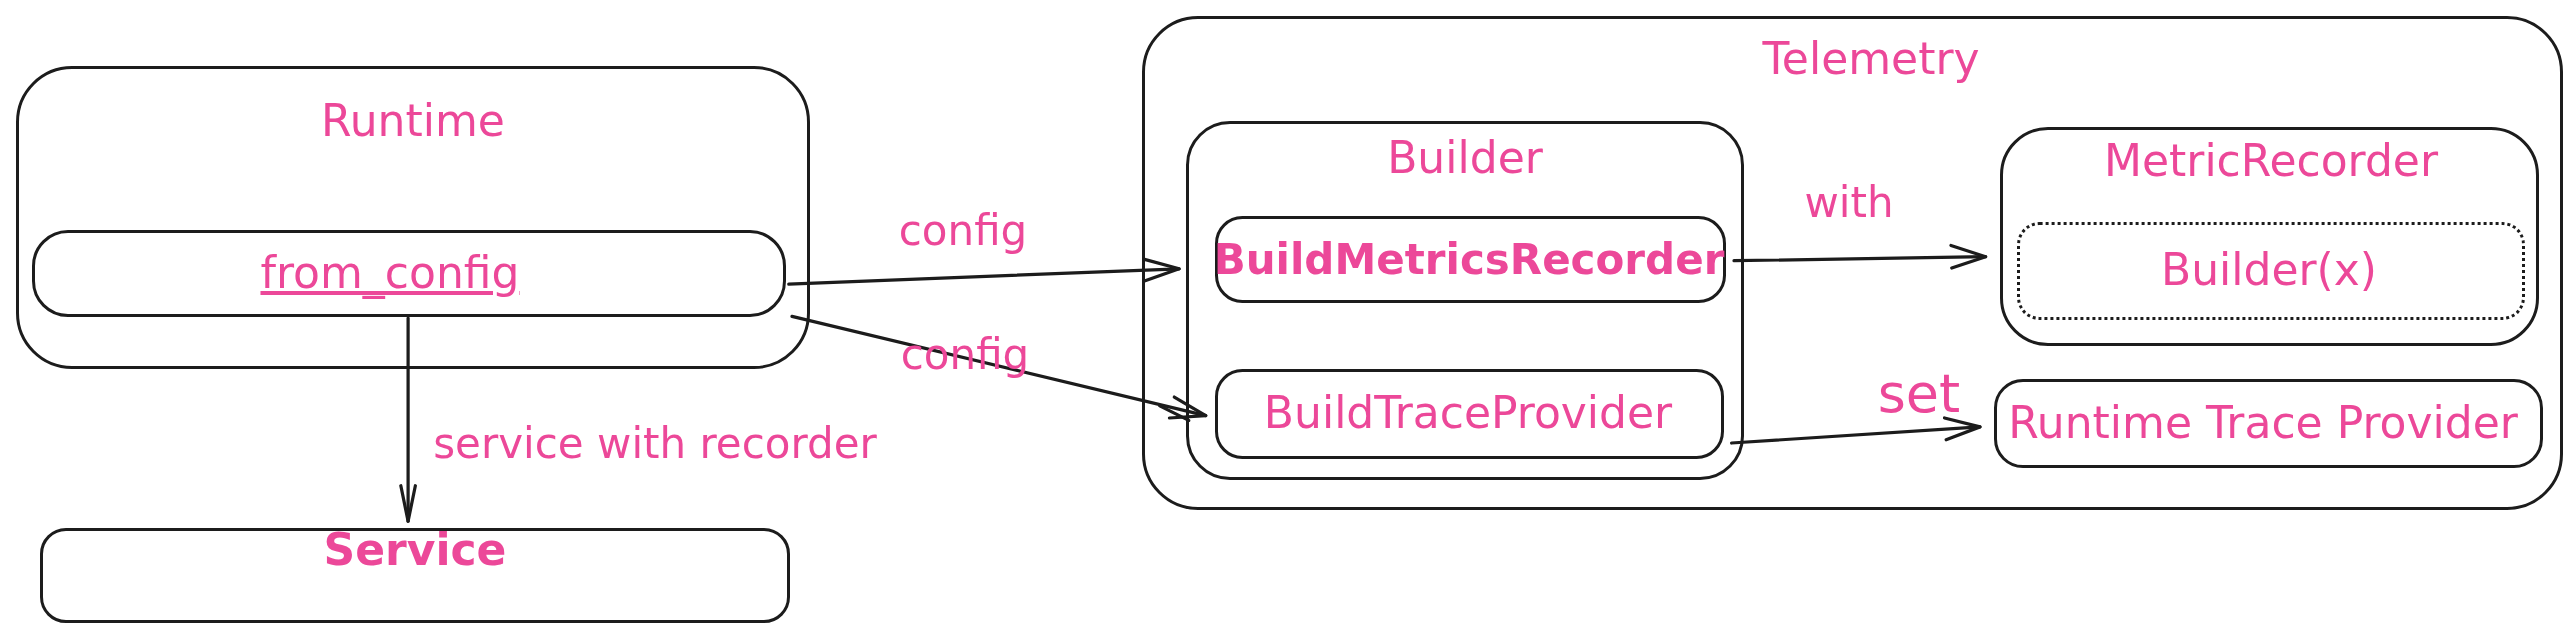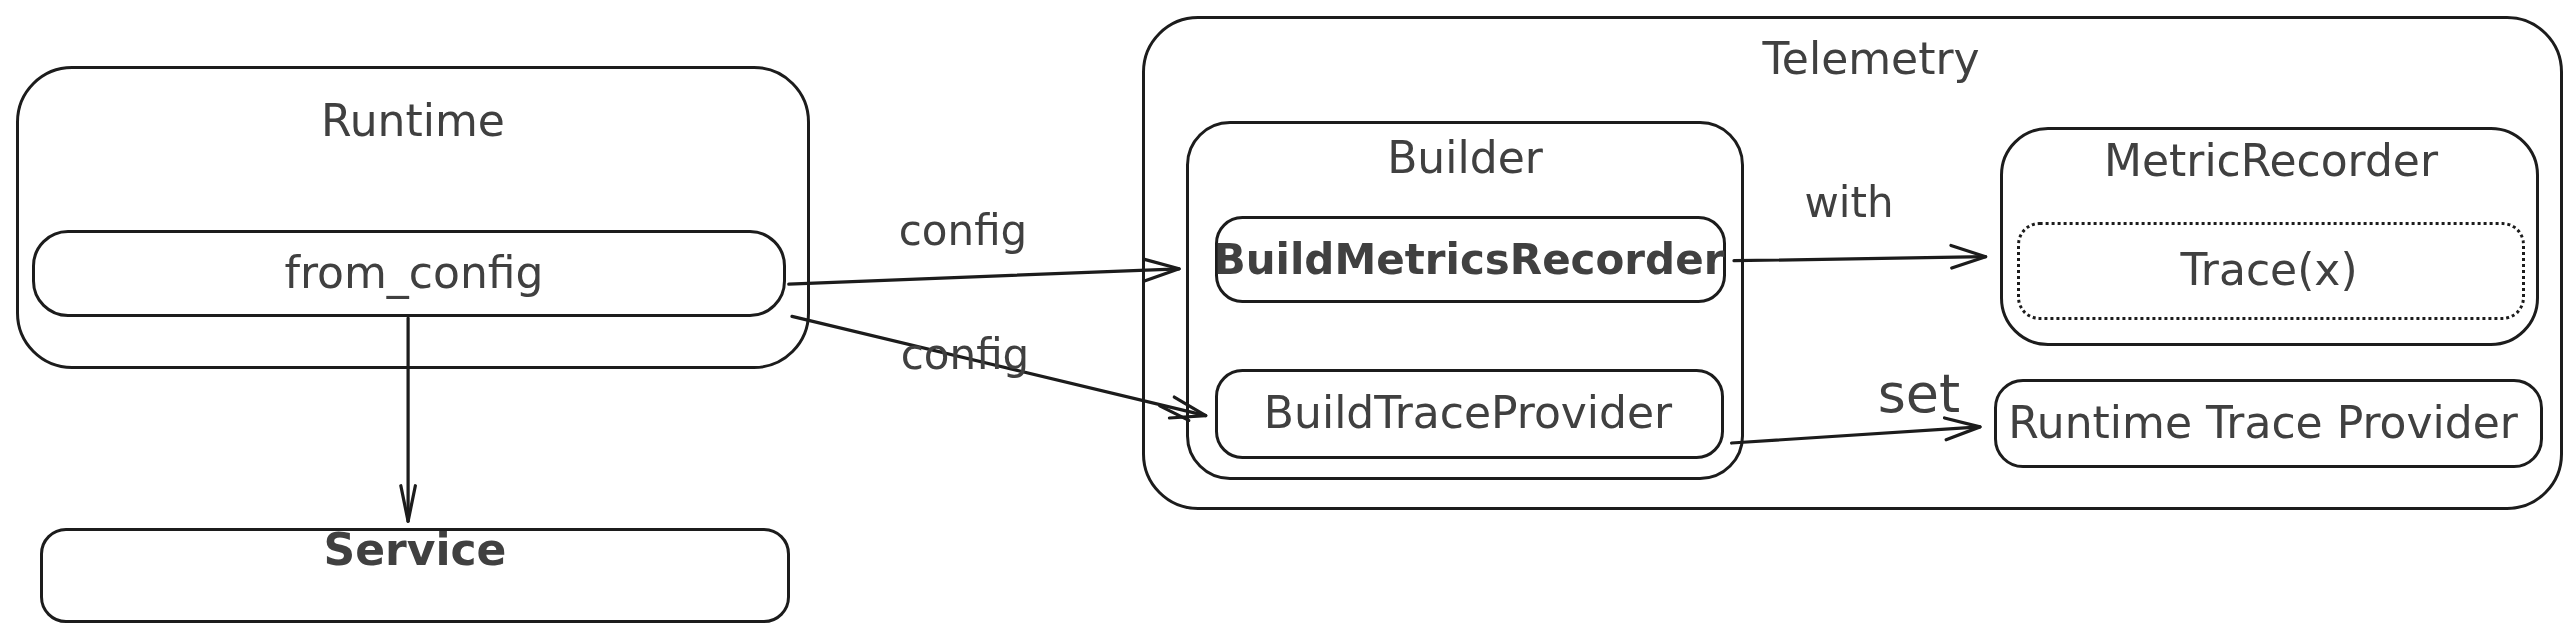--- a/index.html
+++ b/index.html
@@ -32,21 +32,21 @@
   .box.dotted {
     border-style: dotted;
     background: transparent;
   }
   .lbl {
     position: absolute;
     transform: translate(-50%, -50%);
     white-space: nowrap;
     font-size: 44px;
     line-height: 1;
-    color: #404040;
+    color: #ec4899;
     letter-spacing: 0px;
   }
   
   .z1 { z-index: 1; }
   .z2 { z-index: 2; }
   .z3 { z-index: 3; }
   .zlbl { z-index: 5; }
   .zedge { z-index: 4; }
 </style>
 </head>
@@ -90,29 +90,30 @@
   <div class="box z1" style="left:1142px; top:16px; width:1421px; height:494px; border-radius:56px;"></div>
   <div class="box z2" style="left:1186px; top:121px; width:558px; height:359px; border-radius:44px;"></div>
   <div class="box z3" style="left:1215px; top:216px; width:511px; height:87px; border-radius:27.4px;"></div>
   <div class="box z3" style="left:1215px; top:369px; width:509px; height:90px; border-radius:27.4px;"></div>
 
   <div class="box z2" style="left:2000px; top:127px; width:539px; height:219px; border-radius:48px;"></div>
   <div class="box dotted z3" style="left:2017px; top:222px; width:508px; height:98px; border-radius:22.6px;"></div>
   <div class="box z2" style="left:1994px; top:379px; width:549px; height:89px; border-radius:29px;"></div>
 
   <span class="lbl zlbl" style="left:413px; top:121px;">Runtime</span>
-  <span class="lbl zlbl" style="left:414px; top:273px;">from_config</span>
+  <span class="lbl zlbl" style="left:390px; top:273px;text-decoration:underline;">from_config</span>
   <span class="lbl zlbl" style="left:415px; top:550px;font-weight:bold;">Service</span>
   <span class="lbl zlbl" style="left:1871px; top:59px;">Telemetry</span>
   <span class="lbl zlbl" style="left:1465px; top:158px;">Builder</span>
   <span class="lbl zlbl" style="left:1469px; top:260px; font-size:42px;font-weight:bold;">BuildMetricsRecorder</span>
   <span class="lbl zlbl" style="left:1468px; top:413px;">BuildTraceProvider</span>
   <span class="lbl zlbl" style="left:2271px; top:161px;">MetricRecorder</span>
-  <span class="lbl zlbl" style="left:2269px; top:270px;">Trace(x)</span>
+  <span class="lbl zlbl" style="left:2269px; top:270px;">Builder(x)</span>
   <span class="lbl zlbl" style="left:2263px; top:423px;">Runtime Trace Provider</span>
 
   <span class="lbl zlbl" style="left:963px; top:231px; font-size:42px;">config</span>
   <span class="lbl zlbl" style="left:965px; top:355px; font-size:42px;">config</span>
   <span class="lbl zlbl" style="left:1849px; top:203px; font-size:42px;">with</span>
   <span class="lbl zlbl" style="left:1919px; top:394px; font-size:54px;">set</span>
+  <span class="lbl zlbl" style="left:655px; top:444px; font-size:42px;">service with recorder</span>
 
 </div>
 
 
 </body></html>

